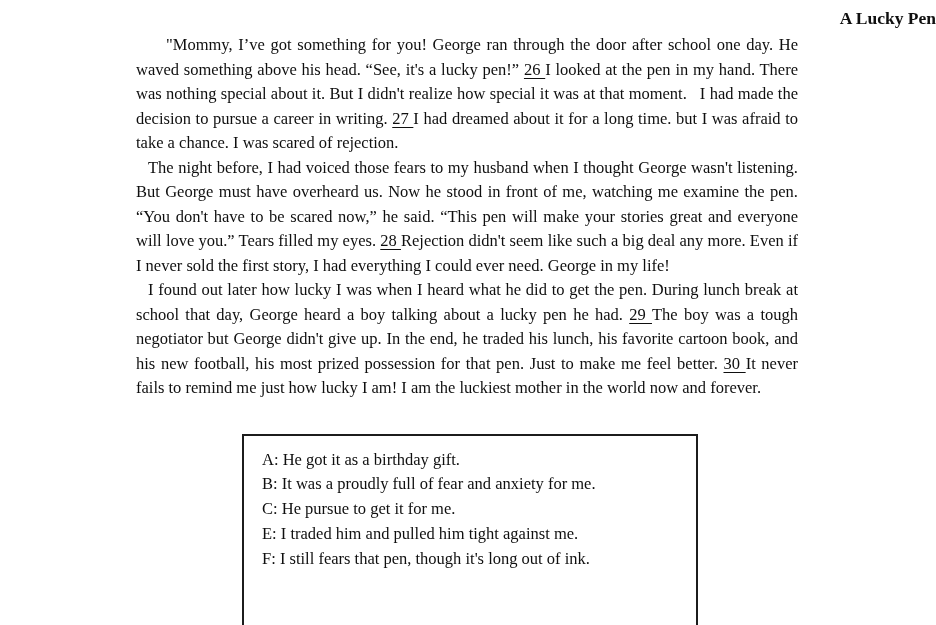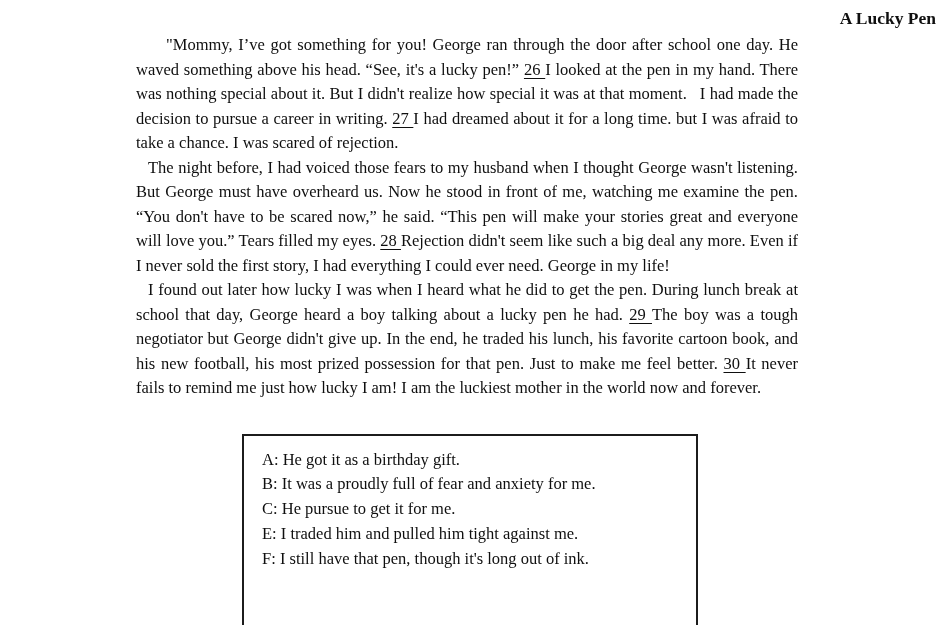--- a/index.html
+++ b/index.html
@@ -59,16 +59,16 @@
     <p class="para indent-lg"><span>"Mommy, I’ve got something for you! George ran through the door after school one day. He waved something above his head. “See, it's a lucky pen!” </span><span class="blank">26&nbsp;</span><span>I looked at the pen in my hand. There was nothing special about it. But I didn't realize how special it was at that moment.&nbsp;&nbsp; I had made the decision to pursue a career in writing. </span><span class="blank">27&nbsp;</span><span>I had dreamed about it for a long time. but I was afraid to take a chance. I was scared of rejection.</span></p>
     <p class="para indent-sm"><span>The night before, I had voiced those fears to my husband when I thought George wasn't listening. But George must have overheard us. Now he stood in front of me, watching me examine the pen. “You don't have to be scared now,” he said. “This pen will make your stories great and everyone will love you.” Tears filled my eyes. </span><span class="blank">28&nbsp;</span><span>Rejection didn't seem like such a big deal any more. Even if I never sold the first story, I had everything I could ever need. George in my life!</span></p>
     <p class="para indent-sm"><span>I found out later how lucky I was when I heard what he did to get the pen. During lunch break at school that day, George heard a boy talking about a lucky pen he had. </span><span class="blank">29&nbsp;</span><span>The boy was a tough negotiator but George didn't give up. In the end, he traded his lunch, his favorite cartoon book, and his new football, his most prized possession for that pen. Just to make me feel better. </span><span class="blank">30&nbsp;</span><span>It never fails to remind me just how lucky I am! I am the luckiest mother in the world now and forever.</span></p>
   </div>
 
   <div class="options-box">
     <div class="option">A: He got it as a birthday gift.</div>
     <div class="option">B: It was a proudly full of fear and anxiety for me.</div>
     <div class="option">C: He pursue to get it for me.</div>
     <div class="option">E: I traded him and pulled him tight against me.</div>
-    <div class="option">F: I still have that pen, though it's long out of ink.</div>
+    <div class="option">F: I still fears that pen, though it's long out of ink.</div>
   </div>
 
 </div>
 
 </body></html>

